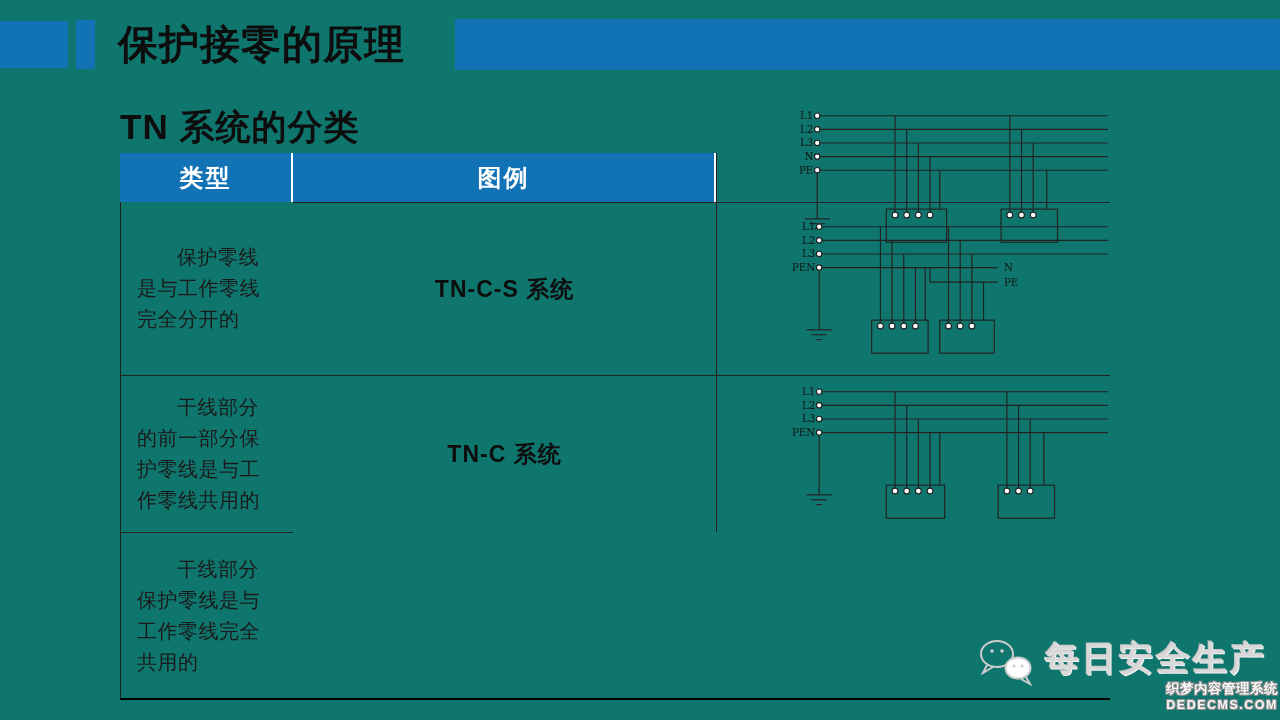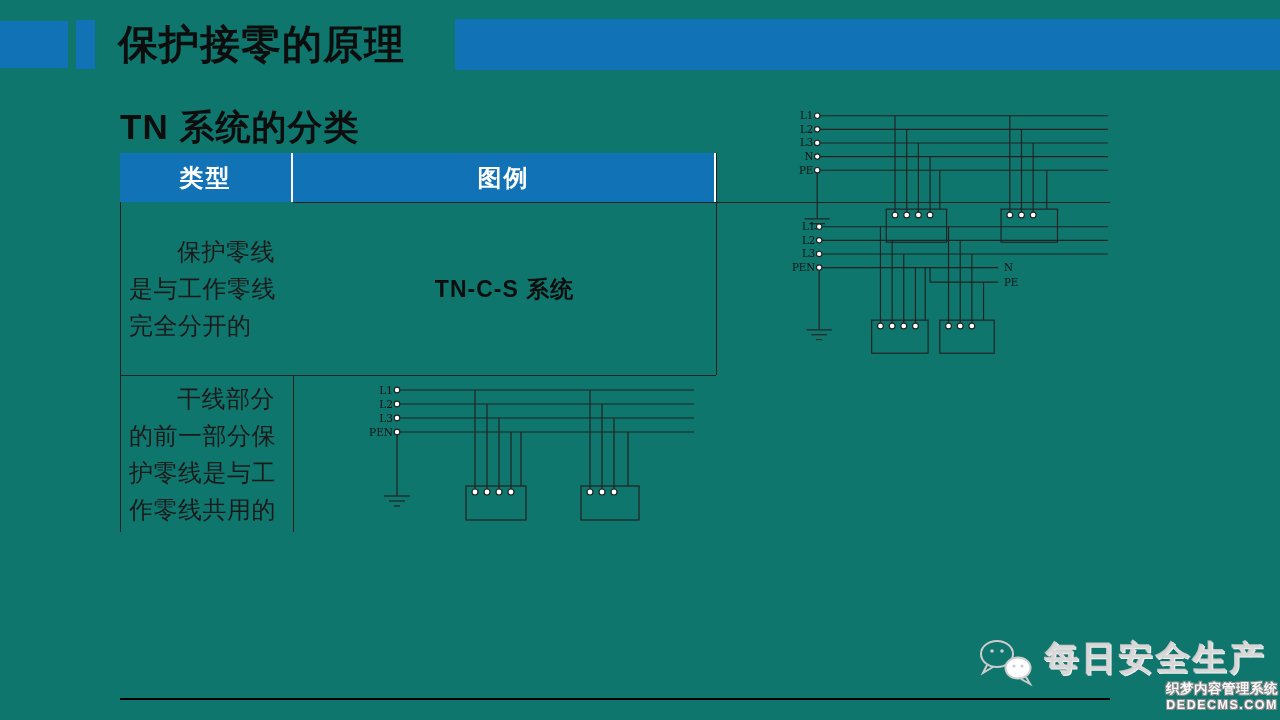--- a/index.html
+++ b/index.html
@@ -39,21 +39,21 @@
   }
   .th-sep{border-right:2px solid #ffffff;}
   .cell{display:flex;align-items:center;}
   .col2{border-left:1.5px solid #1f1f1f;}
   .col3{border-left:1.5px solid #1f1f1f;}
   .row-sep{border-top:1.5px solid #222222;}
   .type-cell{justify-content:center;font-size:23px;font-weight:bold;color:#0d0d0d;letter-spacing:1px;}
   .diag-cell{justify-content:flex-start;padding-left:72px;}
   .desc-cell{padding:0 8px;}
   .desc-cell p{
-    margin:0;font-size:24px;line-height:1.55;color:#1a1a1a;
+    margin:8px;font-size:20px;line-height:1.55;color:#1a1a1a;
     text-indent:2em;letter-spacing:0.5px;
   }
   .diagram text{font-family:"DejaVu Serif","Liberation Serif",serif;font-size:10.5px;fill:#111;}
 
   
   .brand-wm{
     position:absolute;left:975px;top:636px;display:flex;align-items:flex-start;
     pointer-events:none;
   }
   .brand-wm .brand-text{
@@ -197,20 +197,21 @@
         <g text-anchor="start">
           <text x="221" y="55.5">N</text>
           <text x="221" y="70.5">PE</text>
         </g>
       </svg>
     </div>
     <div class="cell desc-cell col3 row-sep">
       <p>干线部分的前一部分保护零线是与工作零线共用的</p>
     </div>
 
+    <div class="cell type-cell row-sep">TN-C 系统</div>
     <div class="cell diag-cell col2 row-sep">
       <svg class="diagram" width="330" height="148" viewBox="0 0 330 148">
         <g stroke="#222" stroke-width="1.2" fill="none">
           <line x1="34" y1="10" x2="328" y2="10"></line>
           <line x1="34" y1="24" x2="328" y2="24"></line>
           <line x1="34" y1="38" x2="328" y2="38"></line>
           <line x1="34" y1="52" x2="328" y2="52"></line>
           <circle cx="31" cy="10" r="2.8" fill="#fff"></circle>
           <circle cx="31" cy="24" r="2.8" fill="#fff"></circle>
           <circle cx="31" cy="38" r="2.8" fill="#fff"></circle>
@@ -244,20 +245,23 @@
             <circle cx="248" cy="112" r="3" fill="#fff"></circle>
           </g>
         </g>
         <g text-anchor="end">
           <text x="27" y="13.5">L1</text>
           <text x="27" y="27.5">L2</text>
           <text x="27" y="41.5">L3</text>
           <text x="27" y="55.5">PEN</text>
         </g>
       </svg>
+    </div>
+    <div class="cell desc-cell col3 row-sep">
+      <p>干线部分保护零线是与工作零线完全共用的</p>
     </div>
 
   </div>
 
   <div class="brand-wm">
     <svg width="62" height="52" viewBox="0 0 62 52">
       <g fill="none" stroke="#cccccc" stroke-width="2">
         <ellipse cx="22" cy="18" rx="16" ry="13"></ellipse>
         <path d="M12 29 L8 37 L18 31"></path>
         <ellipse cx="43" cy="32" rx="12.5" ry="10.5" fill="#ffffff"></ellipse>

